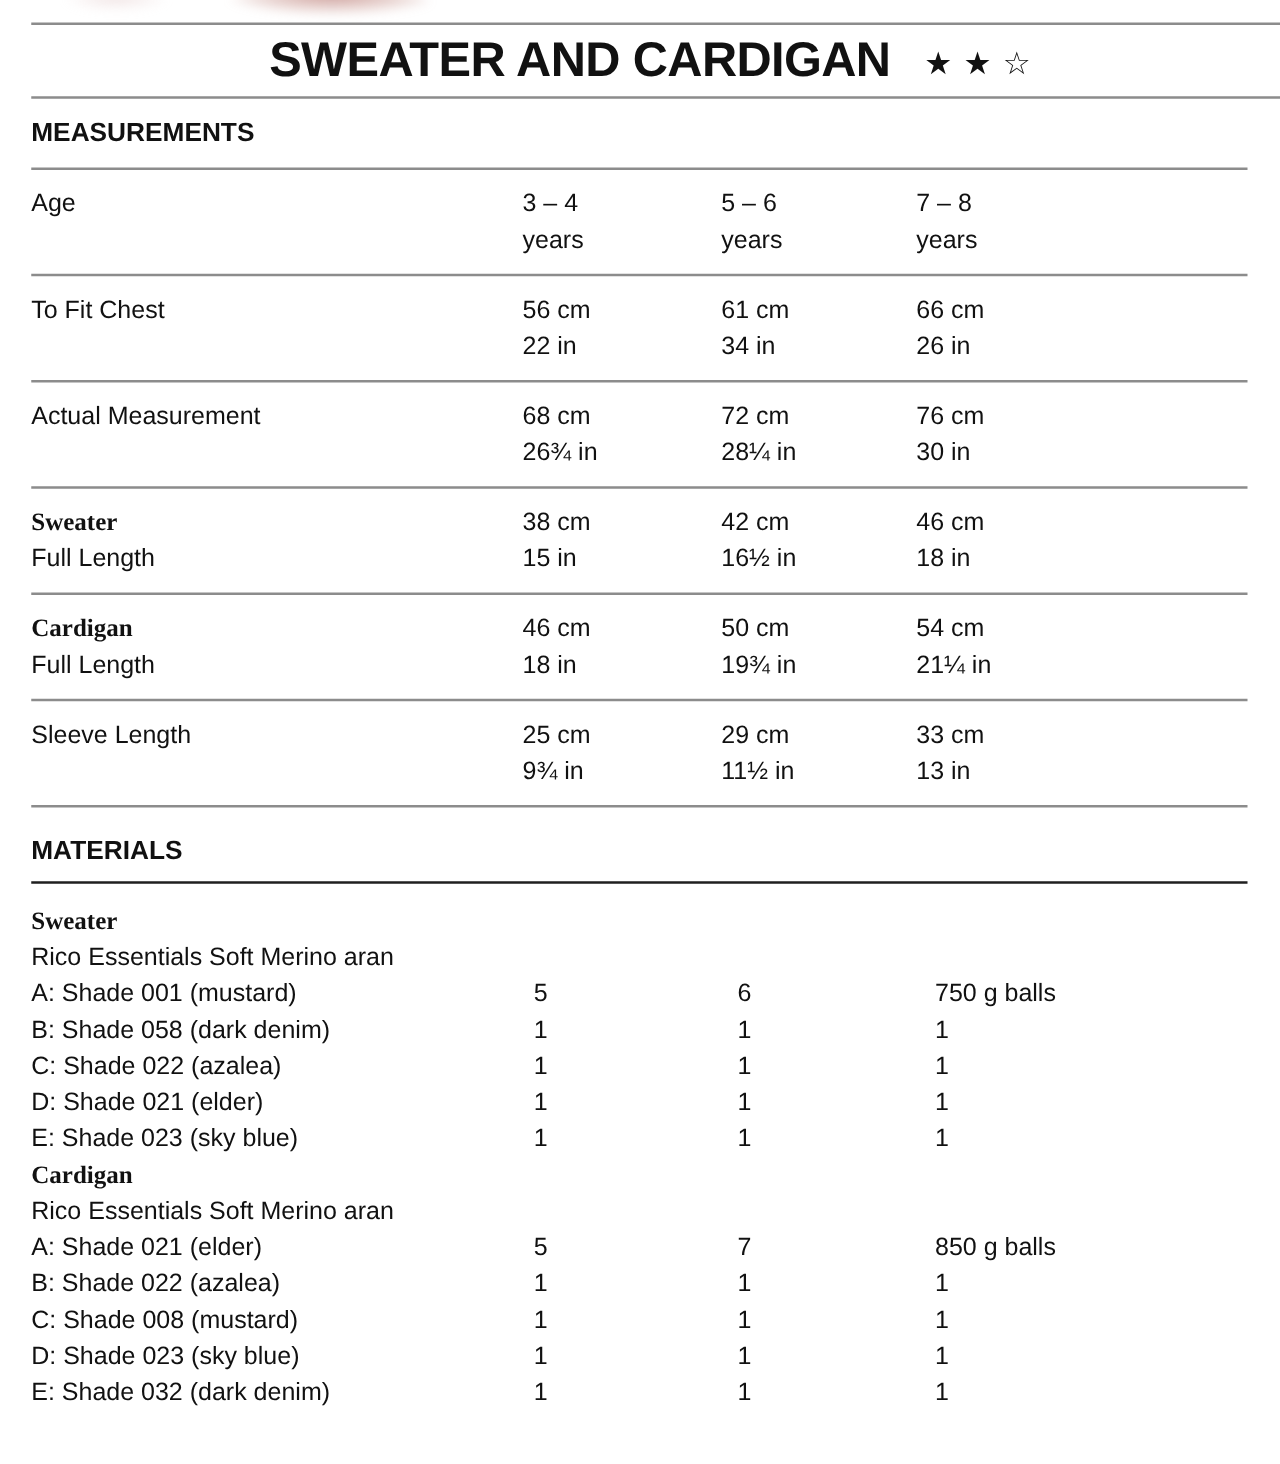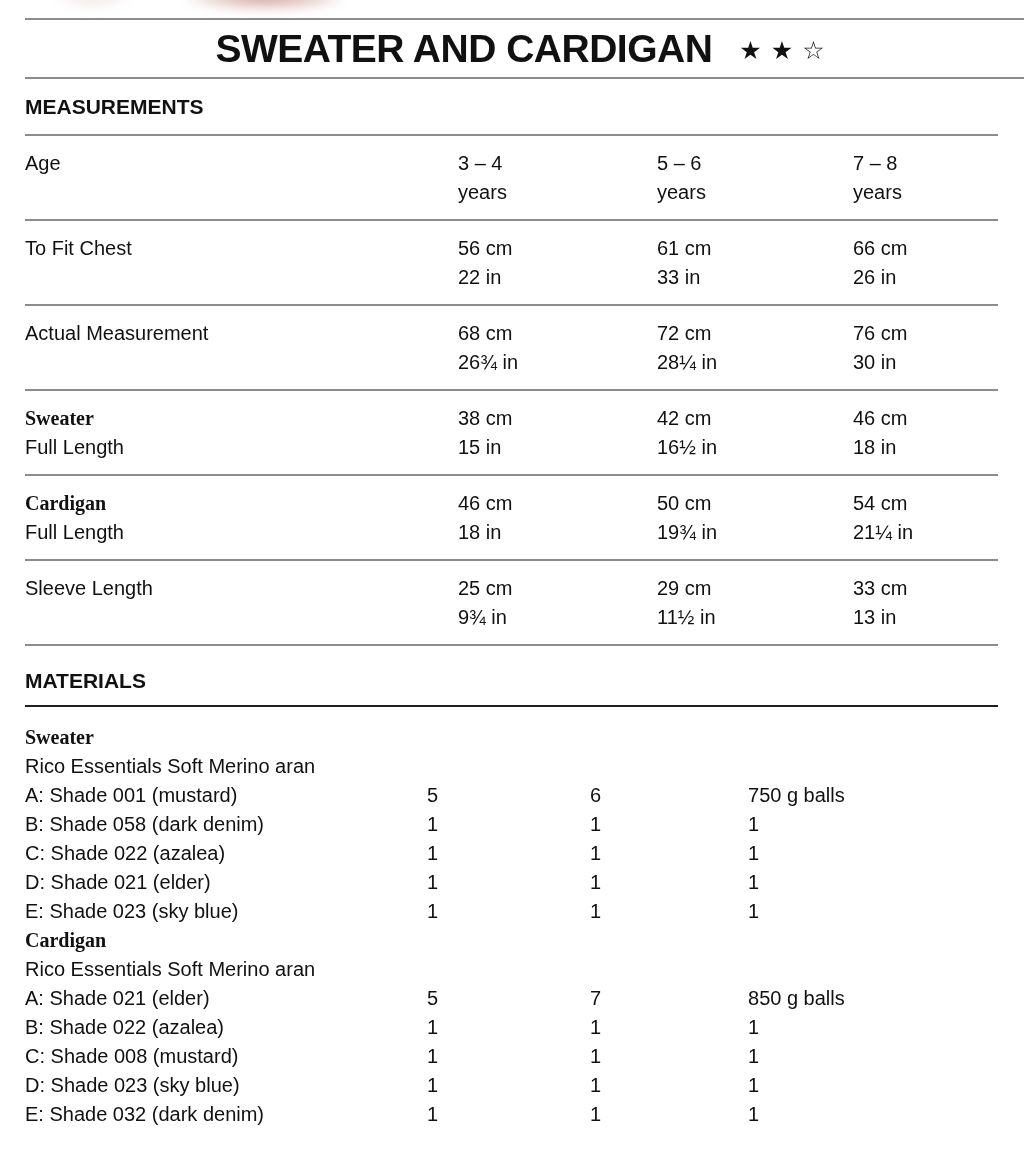--- a/index.html
+++ b/index.html
@@ -38,21 +38,20 @@
   .sec-head.mat{padding-top:24px;padding-bottom:13px;}
 
   
   .m-table{width:973px;}
   .m-row{
     display:grid;
     grid-template-columns:393px 159px 156px 1fr;
     padding:13px 0 12px 0;
     border-bottom:2px solid #8c8c8c;
     font-size:20px;
-    gap:40px;
   }
   .m-row .ln{line-height:29px;height:29px;white-space:nowrap;}
   .bold{font-weight:700;font-family:Liberation Serif, serif;}
 
   
   .mat-list{width:973px;margin-top:16px;font-size:20px;}
   .mat-row{
     display:grid;
     grid-template-columns:402px 163px 158px 1fr 250px;
     line-height:29px;height:29px;white-space:nowrap;
@@ -108,21 +107,21 @@
         <div>
           <div class="ln">To Fit Chest</div>
           <div class="ln"></div>
         </div>
         <div>
           <div class="ln">56 cm</div>
           <div class="ln">22 in</div>
         </div>
         <div>
           <div class="ln">61 cm</div>
-          <div class="ln">33 in</div>
+          <div class="ln">34 in</div>
         </div>
         <div>
           <div class="ln">66 cm</div>
           <div class="ln">26 in</div>
         </div>
       </div>
 
       <div class="m-row">
         <div>
           <div class="ln">Actual Measurement</div>

